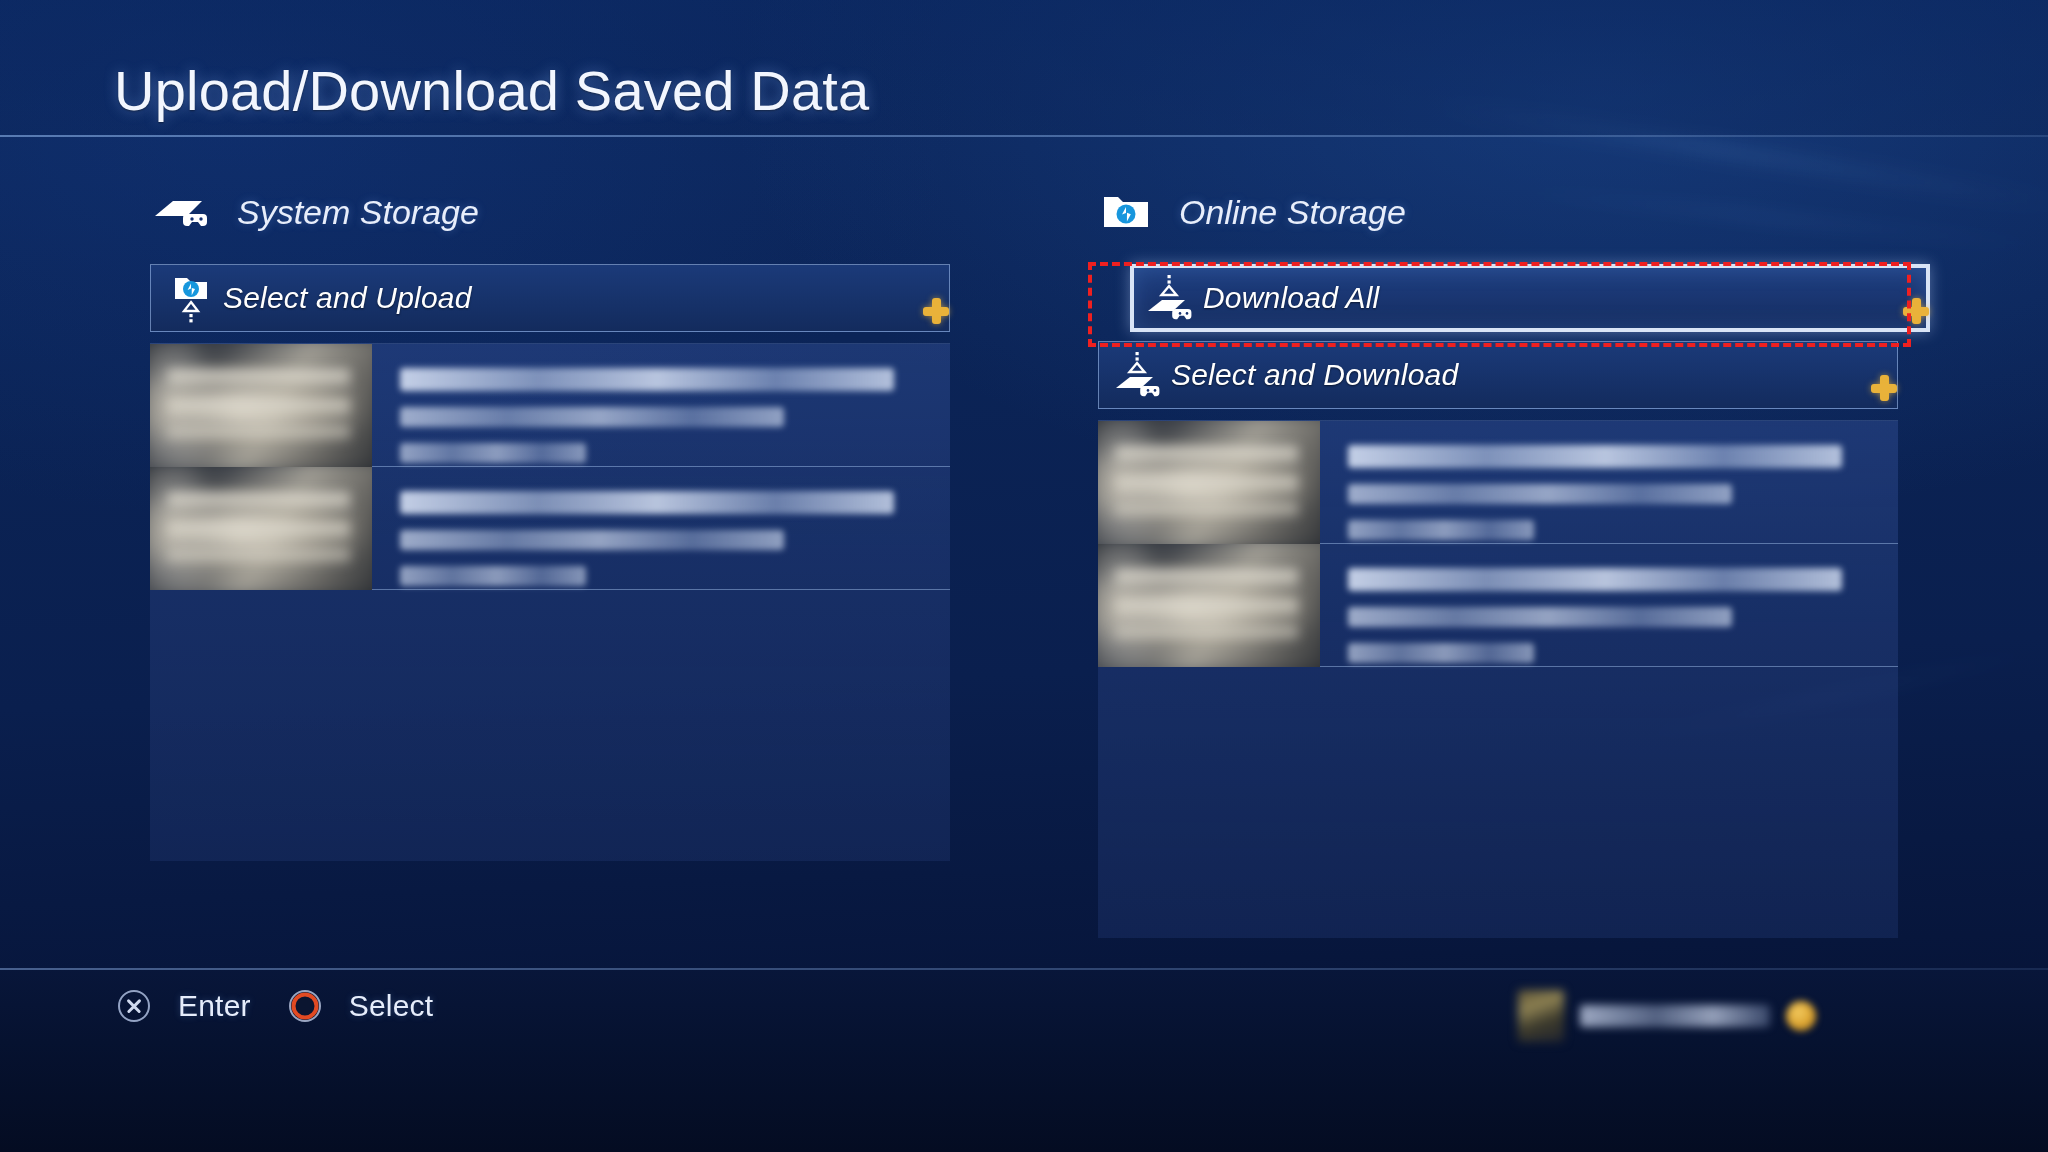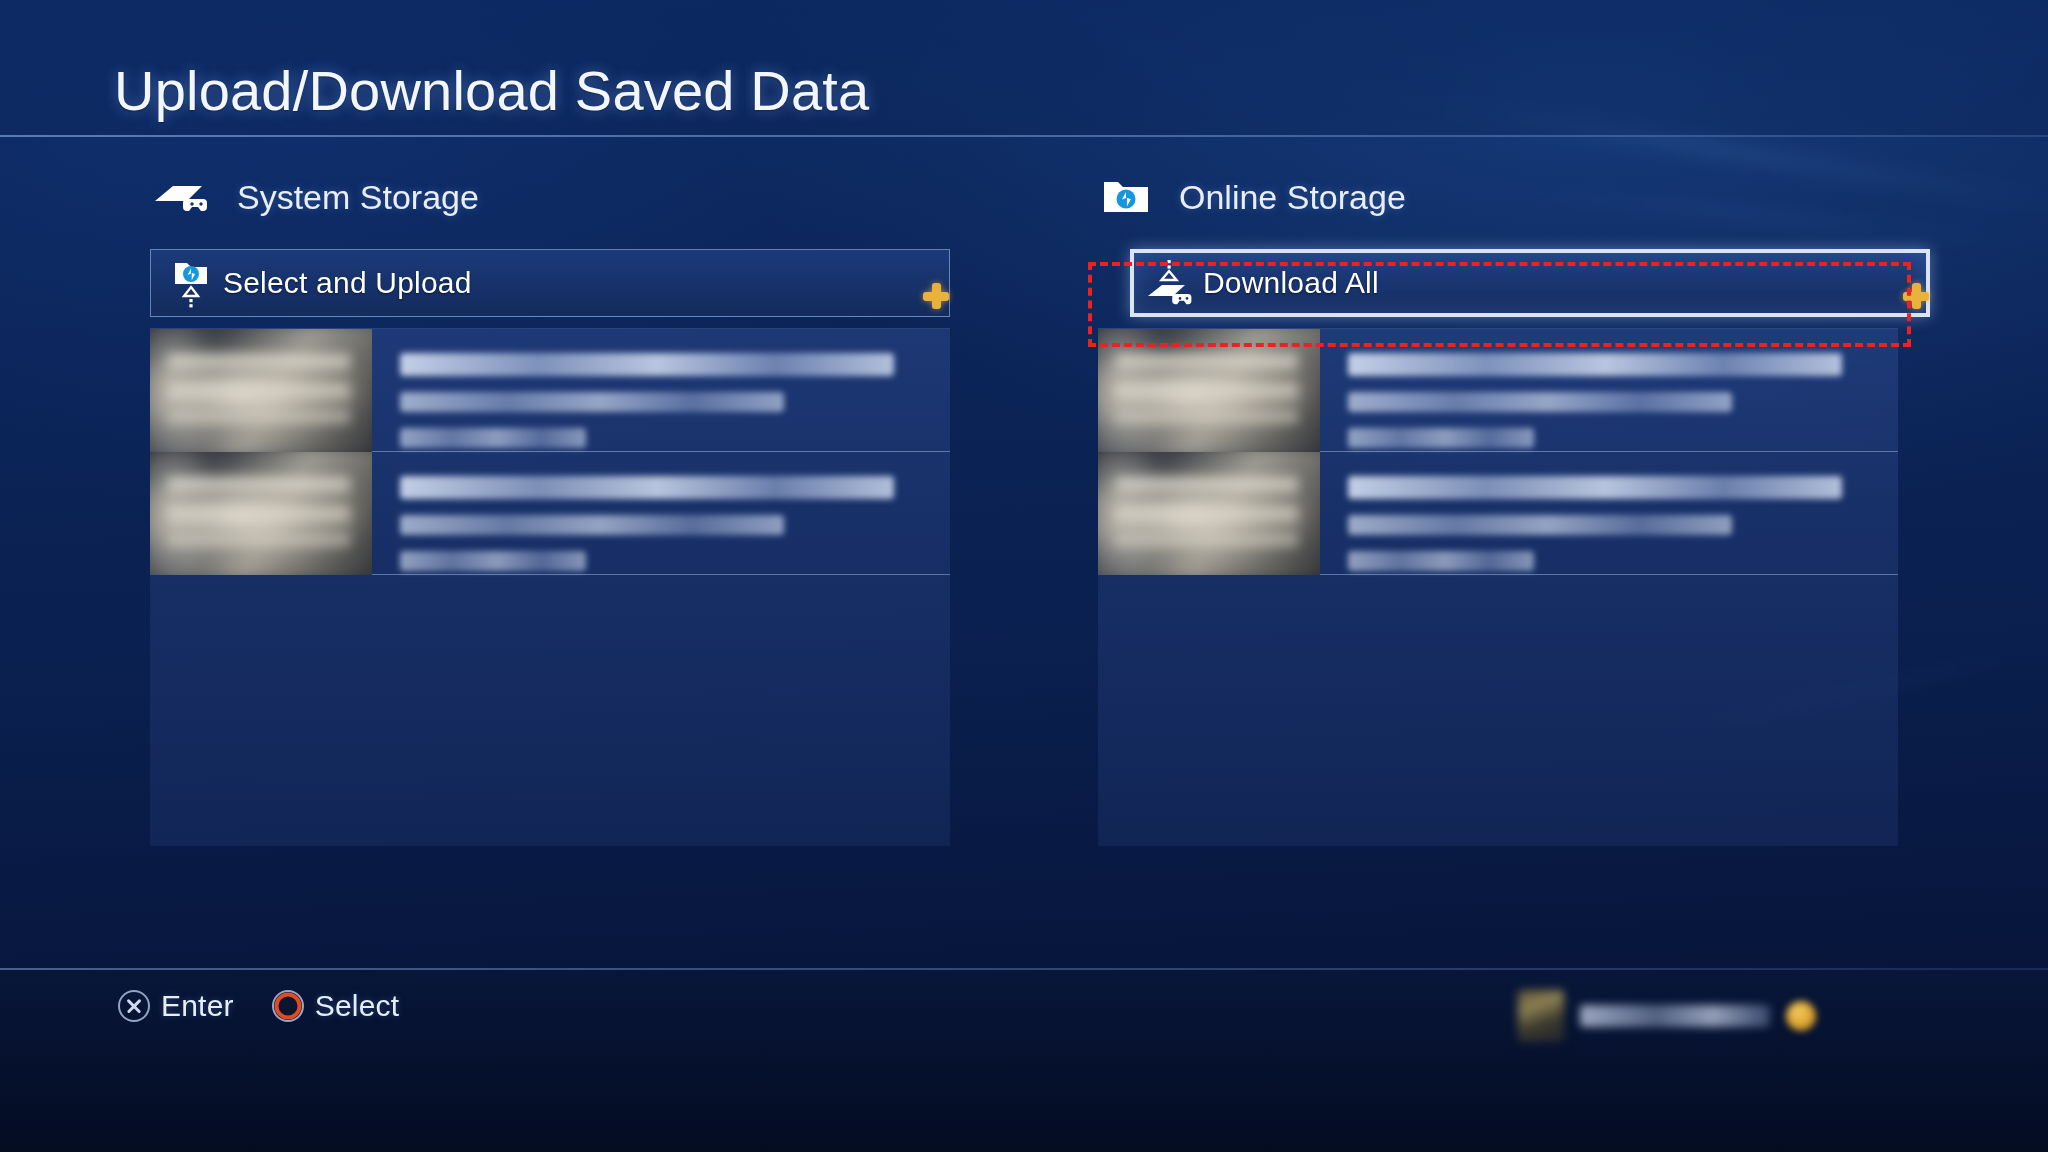--- a/index.html
+++ b/index.html
@@ -44,21 +44,21 @@
     text-shadow:0 0 14px rgba(140,185,255,.45), 0 1px 2px rgba(0,0,0,.5);
     white-space:nowrap;
     text-align:center;
   }
   #header .rule {
     position:absolute; left:0; bottom:0; width:2048px; height:2px;
     background:linear-gradient(90deg, rgba(150,190,245,.55) 0%, rgba(150,190,245,.42) 55%, rgba(150,190,245,.18) 100%);
   }
 
   
-  .column { position:absolute; top:169px; width:716px; }
+  .column { position:absolute; top:184px; width:716px;font-style:italic; }
   #col-system { left:150px; }
   #col-online { left:1098px; }
 
   .col-head { display:flex; align-items:center; height:56px; margin-left:3px; }
   .col-head .label {
     margin-left:28px; font-size:34px; font-weight:300; color:#e8eefb;
     text-shadow:0 0 8px rgba(120,170,245,.35);
     white-space:nowrap;
   }
 
@@ -158,21 +158,21 @@
   
   #footer {
     position:absolute; left:0; bottom:0; width:2048px; height:184px;
     background:linear-gradient(180deg,#08163a 0%, #061230 40%, #040c22 100%);
   }
   #footer .rule {
     position:absolute; left:0; top:0; width:2048px; height:2px;
     background:linear-gradient(90deg, rgba(148,186,244,.45) 0%, rgba(130,170,230,.30) 60%, rgba(120,160,225,.14) 100%);
   }
   .hints { position:absolute; left:118px; top:21px; display:flex; align-items:center; gap:38px; }
-  .hint { display:flex; align-items:center; gap:11px; }
+  .hint { display:flex; align-items:center; gap:28px; }
   .hint .hint-label {
     font-size:30px; font-weight:300; color:#e6edfb; letter-spacing:.2px;
     text-shadow:0 0 7px rgba(120,170,245,.3);
   }
   .btn-glyph { width:32px; height:32px; position:relative; flex:0 0 auto; }
   .btn-cross { border:2px solid #93a3c4; border-radius:50%; }
   .btn-cross::before, .btn-cross::after {
     content:""; position:absolute; left:50%; top:50%; width:18px; height:2.6px;
     background:#cfd9ee; border-radius:2px;
   }
@@ -301,20 +301,35 @@
             <path d="M3 38 L17 27 L40 27 L28 38 Z" fill="#ffffff"></path>
             <path d="M31 36 h12 a3.4 3.4 0 0 1 3.4 3.4 v3.4 a3.4 3.4 0 0 1 -3.4 3.4 h-1.6 l-2.4 -3.4 h-4.4 l-2.4 3.4 h-1.6 a3.4 3.4 0 0 1 -3.4 -3.4 v-3.4 a3.4 3.4 0 0 1 3.4 -3.4 z" fill="#ffffff"></path>
             <circle cx="35" cy="40.4" r="1.3" fill="#16316f"></circle>
             <circle cx="42" cy="40.4" r="1.3" fill="#16316f"></circle>
           </svg>
         </span>
         <span class="row-label">Download All</span>
         <span class="ps-plus"><span class="plus-badge"></span></span>
       </div>
 
+      <div class="action-row">
+        <span class="row-icon">
+          <svg width="52" height="50" viewBox="0 0 52 50">
+            <rect x="22.5" y="2" width="3.2" height="3.2" fill="#ffffff"></rect>
+            <rect x="22.5" y="7.4" width="3.2" height="3.2" fill="#ffffff"></rect>
+            <path d="M24 13 l7.5 9 h-15 z" fill="none" stroke="#ffffff" stroke-width="2.4"></path>
+            <path d="M3 38 L17 27 L40 27 L28 38 Z" fill="#ffffff"></path>
+            <path d="M31 36 h12 a3.4 3.4 0 0 1 3.4 3.4 v3.4 a3.4 3.4 0 0 1 -3.4 3.4 h-1.6 l-2.4 -3.4 h-4.4 l-2.4 3.4 h-1.6 a3.4 3.4 0 0 1 -3.4 -3.4 v-3.4 a3.4 3.4 0 0 1 3.4 -3.4 z" fill="#ffffff"></path>
+            <circle cx="35" cy="40.4" r="1.3" fill="#16316f"></circle>
+            <circle cx="42" cy="40.4" r="1.3" fill="#16316f"></circle>
+          </svg>
+        </span>
+        <span class="row-label">Select and Download</span>
+        <span class="ps-plus"><span class="plus-badge"></span></span>
+      </div>
     </div>
 
     <div class="list-panel">
       <div class="save-item">
         <div class="save-thumb">
           <div class="art"></div>
             <div class="art2"></div>
         </div>
         <div class="save-meta">
           <div class="blur-line l1"></div>

